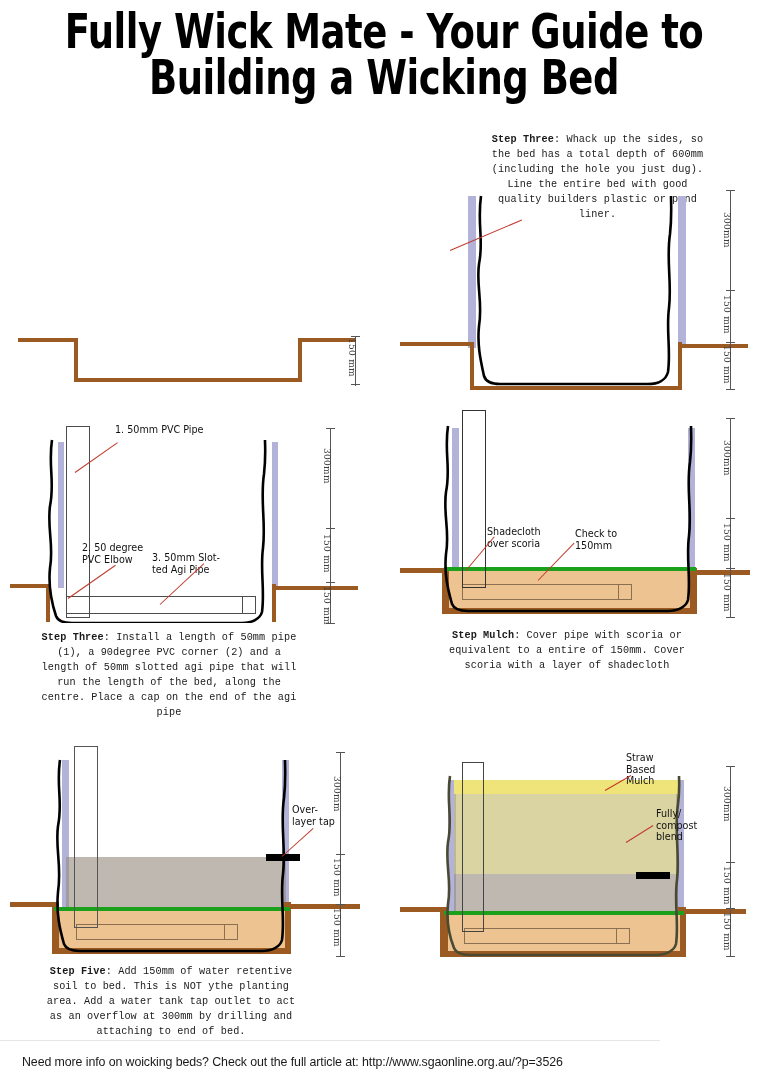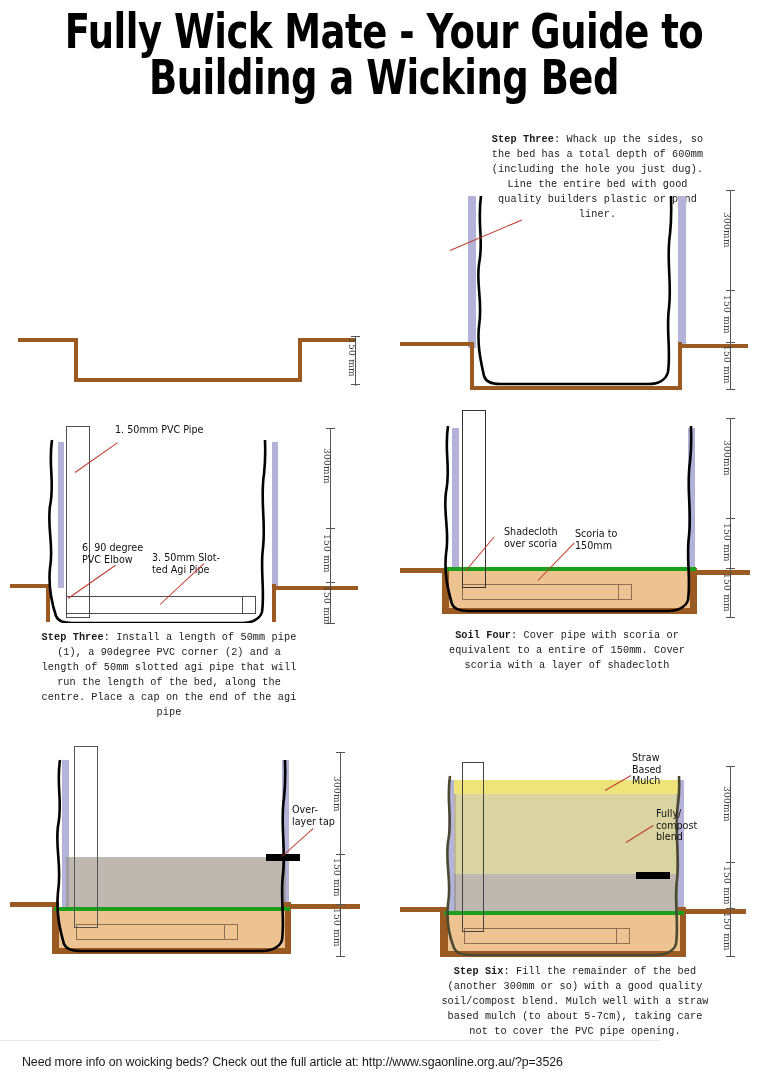--- a/index.html
+++ b/index.html
@@ -282,21 +282,21 @@
       <path d="M 42 22 C 38 48, 45 64, 40 88 C 37 110, 44 128, 40 150 C 38 170, 42 186, 46 198 C 48 203, 54 205, 62 205 L 232 205 C 242 205, 250 201, 252 194 C 255 172, 250 152, 253 130 C 256 104, 250 82, 254 56 C 256 38, 255 28, 255 22" fill="none" stroke="#000000" stroke-width="2.6" stroke-linejoin="round"></path>
     </svg>
 
     <div class="pipe-outline" style="left:56px; top:8px; width:22px; height:190px;"></div>
 
     <div class="pipe-outline" style="left:56px; top:178px; width:188px; height:16px;"></div>
 
     <div class="pipe-outline" style="left:232px; top:178px; width:12px; height:16px;"></div>
 
     <div class="anno" style="left:105px; top:6px; width:90px;">1.  50mm PVC Pipe</div>
-    <div class="anno" style="left:72px; top:124px; width:80px;">6. 90 degree PVC Elbow</div>
+    <div class="anno" style="left:72px; top:124px; width:80px;">2. 50 degree PVC Elbow</div>
     <div class="anno" style="left:142px; top:134px; width:80px;">3. 50mm Slot-
 ted Agi Pipe</div>
 
     <div class="leader" style="left:65px; top:54px; width:52px; transform:rotate(-35deg);"></div>
     <div class="leader" style="left:58px; top:180px; width:58px; transform:rotate(-35deg);"></div>
     <div class="leader" style="left:150px; top:186px; width:60px; transform:rotate(-43deg);"></div>
 
     <div class="dimline" style="left:320px; top:10px; height:196px;"></div>
     <div class="dimtick" style="left:316px; top:10px; width:9px;"></div>
     <div class="dimtick" style="left:316px; top:110px; width:9px;"></div>
@@ -331,40 +331,40 @@
     <div class="shadecloth" style="left:44px; top:149px; width:252px; height:4px;"></div>
 
     <div class="pipe-fill-scoria" style="left:62px; top:166px; width:168px; height:14px;"></div>
     <div class="pipe-fill-scoria" style="left:218px; top:166px; width:12px; height:14px;"></div>
     <div class="pipe-outline" style="left:62px; top:-8px; width:22px; height:176px; border-color:#333;"></div>
 
     <svg width="350" height="200" style="position:absolute; left:0; top:0;">
       <path d="M 48 8 C 44 34, 51 50, 46 74 C 43 96, 50 114, 46 136 C 44 156, 48 172, 52 186 C 54 191, 60 193, 68 193 L 268 193 C 278 193, 286 189, 288 182 C 291 160, 286 140, 289 118 C 292 92, 286 70, 290 44 C 292 26, 291 16, 291 8" fill="none" stroke="#000000" stroke-width="2.6" stroke-linejoin="round"></path>
     </svg>
 
-    <div class="anno" style="left:104px; top:108px; width:80px;">Shadecloth
+    <div class="anno" style="left:87px; top:108px; width:80px;">Shadecloth
 over scoria</div>
-    <div class="anno" style="left:175px; top:110px; width:70px;">Scoria to
+    <div class="anno" style="left:175px; top:110px; width:70px;">Check to
 150mm</div>
 
     <div class="leader" style="left:66px; top:152px; width:44px; transform:rotate(-50deg);"></div>
     <div class="leader" style="left:138px; top:162px; width:52px; transform:rotate(-46deg);"></div>
 
     <div class="dimline" style="left:330px; top:0px; height:200px;"></div>
     <div class="dimtick" style="left:326px; top:0px; width:9px;"></div>
     <div class="dimtick" style="left:326px; top:100px; width:9px;"></div>
     <div class="dimtick" style="left:326px; top:150px; width:9px;"></div>
     <div class="dimtick" style="left:326px; top:199px; width:9px;"></div>
     <div class="dimlabel" style="left:322px; top:22px;">300mm</div>
     <div class="dimlabel" style="left:322px; top:105px;">150 mm</div>
     <div class="dimlabel" style="left:322px; top:155px;">150 mm</div>
   </div>
 
   <div class="caption" style="position:absolute; left:36px; top:210px; width:262px;">
-    <b class="stepname">Soil Four</b><span>: Cover pipe with scoria or equivalent to a entire of 150mm.  Cover scoria with a layer of shadecloth</span>
+    <b class="stepname">Step Mulch</b><span>: Cover pipe with scoria or equivalent to a entire of 150mm.  Cover scoria with a layer of shadecloth</span>
   </div>
 </div>
 
 <div class="panel" style="left:10px; top:752px; width:360px; height:290px;">
 
   <div class="diagram" style="left:0px; top:0px; width:350px; height:205px;">
 
     <div class="wall" style="left:52px; top:8px; width:7px; height:152px;"></div>
     <div class="wall" style="left:272px; top:8px; width:7px; height:152px;"></div>
 
@@ -397,20 +397,23 @@
     <div class="dimline" style="left:330px; top:0px; height:205px;"></div>
     <div class="dimtick" style="left:326px; top:0px; width:9px;"></div>
     <div class="dimtick" style="left:326px; top:102px; width:9px;"></div>
     <div class="dimtick" style="left:326px; top:152px; width:9px;"></div>
     <div class="dimtick" style="left:326px; top:204px; width:9px;"></div>
     <div class="dimlabel" style="left:322px; top:24px;">300mm</div>
     <div class="dimlabel" style="left:322px; top:106px;">150 mm</div>
     <div class="dimlabel" style="left:322px; top:156px;">150 mm</div>
   </div>
 
+  <div class="caption" style="position:absolute; left:30px; top:212px; width:262px;">
+    <b class="stepname">Step Five</b><span>: Add 150mm  of water retentive soil to bed. This is NOT ythe planting area.  Add a water tank tap outlet to act as an overflow at 300mm by drilling and attaching to end of bed.</span>
+  </div>
 </div>
 
 <div class="panel" style="left:400px; top:752px; width:360px; height:290px;">
 
   <div class="diagram" style="left:0px; top:0px; width:350px; height:205px;">
 
     <div class="wall" style="left:48px; top:28px; width:8px; height:134px;"></div>
     <div class="wall" style="left:276px; top:28px; width:8px; height:134px;"></div>
 
     <div class="mulch" style="left:54px; top:28px; width:224px; height:14px;"></div>
@@ -433,40 +436,37 @@
     <div class="pipe-fill-scoria" style="left:216px; top:176px; width:12px; height:14px;"></div>
 
     <div class="pipe-outline" style="left:62px; top:10px; width:20px; height:168px; border-color:#444;"></div>
 
     <svg width="350" height="205" style="position:absolute; left:0; top:0;">
       <path d="M 50 24 C 46 50, 53 66, 48 90 C 45 112, 52 130, 48 152 C 46 172, 50 186, 54 196 C 56 201, 62 203, 70 203 L 256 203 C 266 203, 274 199, 276 192 C 279 170, 274 150, 277 128 C 280 102, 274 78, 278 52 C 280 36, 279 28, 279 24" fill="none" stroke="#4a4a32" stroke-width="2.6" stroke-linejoin="round"></path>
     </svg>
 
     <div class="tap" style="left:236px; top:120px; width:34px; height:7px;"></div>
 
-    <div class="anno" style="left:232px; top:0px; width:48px;">Straw
+    <div class="anno" style="left:226px; top:0px; width:48px;">Straw
 Based
 Mulch</div>
     <div class="anno" style="left:256px; top:56px; width:60px;">Fully/
 compost
 blend</div>
 
     <div class="leader" style="left:205px; top:38px; width:30px; transform:rotate(-30deg);"></div>
     <div class="leader" style="left:226px; top:90px; width:32px; transform:rotate(-32deg);"></div>
 
     <div class="dimline" style="left:330px; top:14px; height:191px;"></div>
     <div class="dimtick" style="left:326px; top:14px; width:9px;"></div>
     <div class="dimtick" style="left:326px; top:110px; width:9px;"></div>
     <div class="dimtick" style="left:326px; top:156px; width:9px;"></div>
     <div class="dimtick" style="left:326px; top:204px; width:9px;"></div>
     <div class="dimlabel" style="left:322px; top:34px;">300mm</div>
     <div class="dimlabel" style="left:322px; top:114px;">150 mm</div>
     <div class="dimlabel" style="left:322px; top:160px;">150 mm</div>
   </div>
 
-  <div class="caption" style="position:absolute; left:36px; top:212px; width:278px;">
-    <b class="stepname">Step Six</b><span>: Fill the remainder of the bed (another 300mm or so) with a good quality soil/compost blend. Mulch well with a straw based mulch (to about 5-7cm), taking care not to cover the PVC pipe opening.</span>
-  </div>
 </div>
 
 <div id="footer">
   <div id="footer-text">Need more info on woicking beds? Check out the full article at: http://www.sgaonline.org.au/?p=3526</div>
 </div>
 
 </body></html>

